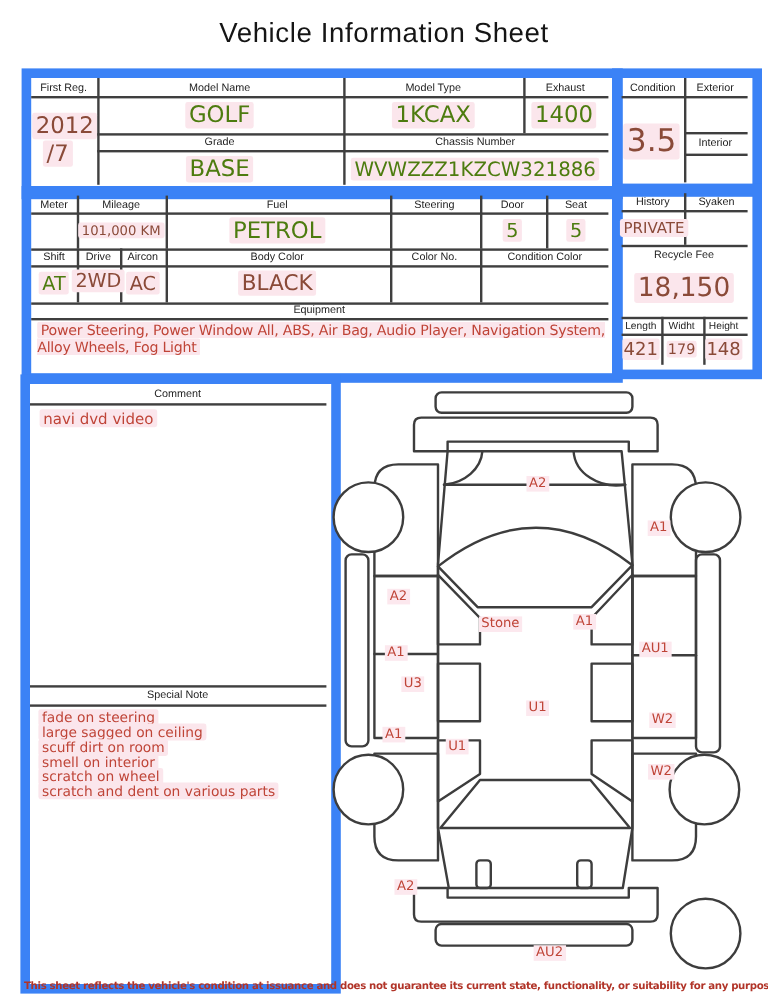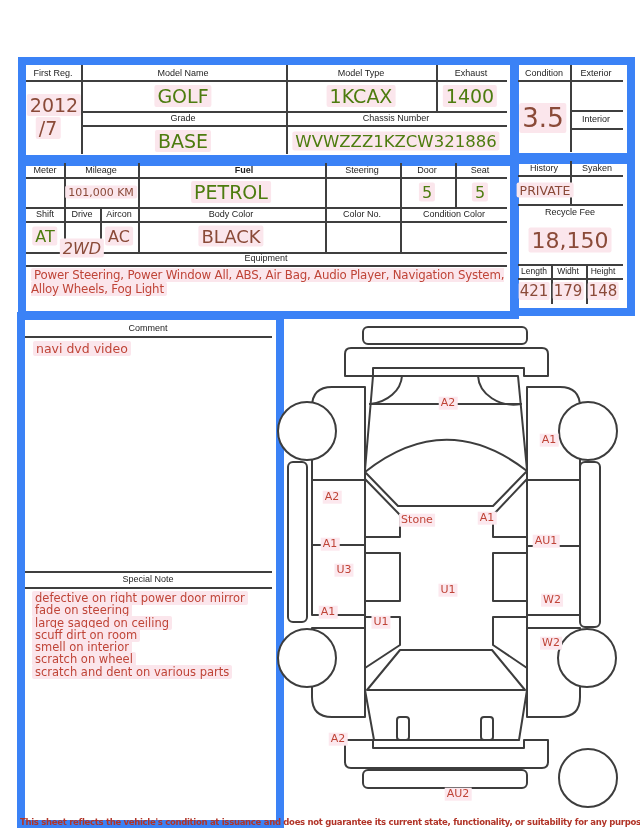--- a/index.html
+++ b/index.html
@@ -25,20 +25,21 @@
   #equip{line-height:14px;font-size:11.8px;letter-spacing:-.2px;width:474px;white-space:normal;}
   .nline{display:block;margin-bottom:1.1px;line-height:11.2px;}
   #footer{position:absolute;left:20px;top:817px;font-family:"DejaVu Sans",sans-serif;
           font-size:8.5px;font-weight:bold;letter-spacing:-.3px;color:#b13428;white-space:nowrap;}
 </style>
 </head>
 <body>
 
 <div id="sheet">
 
+  <div id="title">Vehicle Information Sheet</div>
 
   <div class="box" style="left:18px;top:57px;width:485px;height:93px;">
     <i class="lnv" style="left:55px;top:0;height:89px;"></i>
     <i class="lnv" style="left:260px;top:0;height:89px;"></i>
     <i class="lnv" style="left:410px;top:0;height:46px;"></i>
     <i class="lnh" style="left:0;top:15px;width:481px;"></i>
     <i class="lnh" style="left:55px;top:46px;width:426px;"></i>
     <i class="lnh" style="left:55px;top:60px;width:426px;"></i>
     <span class="c hd" style="left:27px;top:8px;">First Reg.</span>
     <span class="c hd" style="left:157px;top:8px;">Model Name</span>
@@ -77,36 +78,36 @@
     <i class="lnv" style="left:299px;top:0;height:44px;"></i>
     <i class="lnv" style="left:374px;top:0;height:44px;"></i>
     <i class="lnv" style="left:429px;top:0;height:44px;"></i>
     <i class="lnv" style="left:38px;top:44px;height:45px;"></i>
     <i class="lnv" style="left:74px;top:44px;height:45px;"></i>
     <i class="lnv" style="left:112px;top:44px;height:45px;"></i>
     <i class="lnv" style="left:299px;top:44px;height:45px;"></i>
     <i class="lnv" style="left:374px;top:44px;height:45px;"></i>
     <span class="c hd" style="left:19px;top:7px;">Meter</span>
     <span class="c hd" style="left:75px;top:7px;">Mileage</span>
-    <span class="c hd" style="left:218px;top:7px;font-weight:bold;">Fuel</span>
+    <span class="c hd" style="left:205px;top:7px;">Fuel</span>
     <span class="c hd" style="left:336px;top:7px;">Steering</span>
     <span class="c hd" style="left:401px;top:7px;">Door</span>
     <span class="c hd" style="left:454px;top:7px;">Seat</span>
     <span class="c valb hl" style="left:75px;top:29px;font-size:11px;">101,000 KM</span>
     <span class="c val hl" style="left:205px;top:29px;font-size:19px;">PETROL</span>
     <span class="c val hl" style="left:401px;top:29px;font-size:16px;">5</span>
     <span class="c val hl" style="left:454px;top:29px;font-size:16px;">5</span>
     <span class="c hd" style="left:19px;top:51px;">Shift</span>
     <span class="c hd" style="left:56px;top:51px;">Drive</span>
     <span class="c hd" style="left:93px;top:51px;">Aircon</span>
     <span class="c hd" style="left:205px;top:51px;">Body Color</span>
     <span class="c hd" style="left:336px;top:51px;">Color No.</span>
     <span class="c hd" style="left:428px;top:51px;">Condition Color</span>
     <span class="c val hl" style="left:19px;top:73px;font-size:16px;">AT</span>
-    <span class="c valb hl" style="left:56px;top:85px;font-size:16px;font-style:italic;">2WD</span>
+    <span class="c valb hl" style="left:56px;top:71px;font-size:16px;">2WD</span>
     <span class="c valb hl" style="left:93px;top:73px;font-size:16px;">AC</span>
     <span class="c valb hl" style="left:205px;top:73px;font-size:18px;">BLACK</span>
     <span class="c hd" style="left:240px;top:95px;">Equipment</span>
     <div class="l note" id="equip" style="left:5px;top:105px;"><span class="hl">Power Steering, Power Window  All, ABS, Air Bag, Audio Player, Navigation System, Alloy Wheels, Fog Light</span></div>
   </div>
 
   <div class="box" style="left:510px;top:153px;width:109px;height:147px;">
     <i class="lnv" style="left:52px;top:0;height:43px;"></i>
     <i class="lnh" style="left:0;top:14px;width:105px;"></i>
     <i class="lnh" style="left:0;top:43px;width:105px;"></i>
@@ -116,33 +117,32 @@
     <i class="lnv" style="left:68px;top:103px;height:40px;"></i>
     <span class="c hd" style="left:26px;top:7px;">History</span>
     <span class="c hd" style="left:79px;top:7px;">Syaken</span>
     <span class="c valb hl" style="left:27px;top:29px;font-size:12.5px;">PRIVATE</span>
     <span class="c hd" style="left:52px;top:51px;">Recycle Fee</span>
     <span class="c valb hl" style="left:52px;top:79px;font-size:22px;">18,150</span>
     <span class="c hds" style="left:16px;top:110px;">Length</span>
     <span class="c hds" style="left:50px;top:110px;">Widht</span>
     <span class="c hds" style="left:85px;top:110px;">Height</span>
     <span class="c valb hl" style="left:16px;top:130px;font-size:15px;padding:0 1px;">421</span>
-    <span class="c valb hl" style="left:50px;top:130px;font-size:15px;padding:0 1px;">179</span>
+    <span class="c valb hl" style="left:50px;top:130px;font-size:12px;padding:0 1px;">179</span>
     <span class="c valb hl" style="left:85px;top:130px;font-size:15px;padding:0 1px;">148</span>
   </div>
 
   <div class="box" style="left:17px;top:312px;width:251px;height:500px;">
     <span class="c hd" style="left:123px;top:8px;">Comment</span>
     <i class="lnh" style="left:0;top:16px;width:247px;"></i>
     <div class="l note" style="left:8px;top:21px;font-size:12.5px;"><span class="hl">navi dvd video</span></div>
     <i class="lnh" style="left:0;top:251px;width:247px;"></i>
     <span class="c hd" style="left:123px;top:259px;">Special Note</span>
     <i class="lnh" style="left:0;top:267px;width:247px;"></i>
     <div class="l note" style="left:7px;top:273px;font-size:11.5px;">
-      <span class="nline"><span class="hl">defective on right power door mirror</span></span>
       <span class="nline"><span class="hl">fade on steering</span></span>
       <span class="nline"><span class="hl">large sagged on ceiling</span></span>
       <span class="nline"><span class="hl">scuff dirt on room</span></span>
       <span class="nline"><span class="hl">smell on interior</span></span>
       <span class="nline"><span class="hl">scratch on wheel</span></span>
       <span class="nline"><span class="hl">scratch and dent on various parts</span></span>
     </div>
   </div>
 
   <svg id="carsvg" width="640" height="835" viewBox="0 0 640 835">

